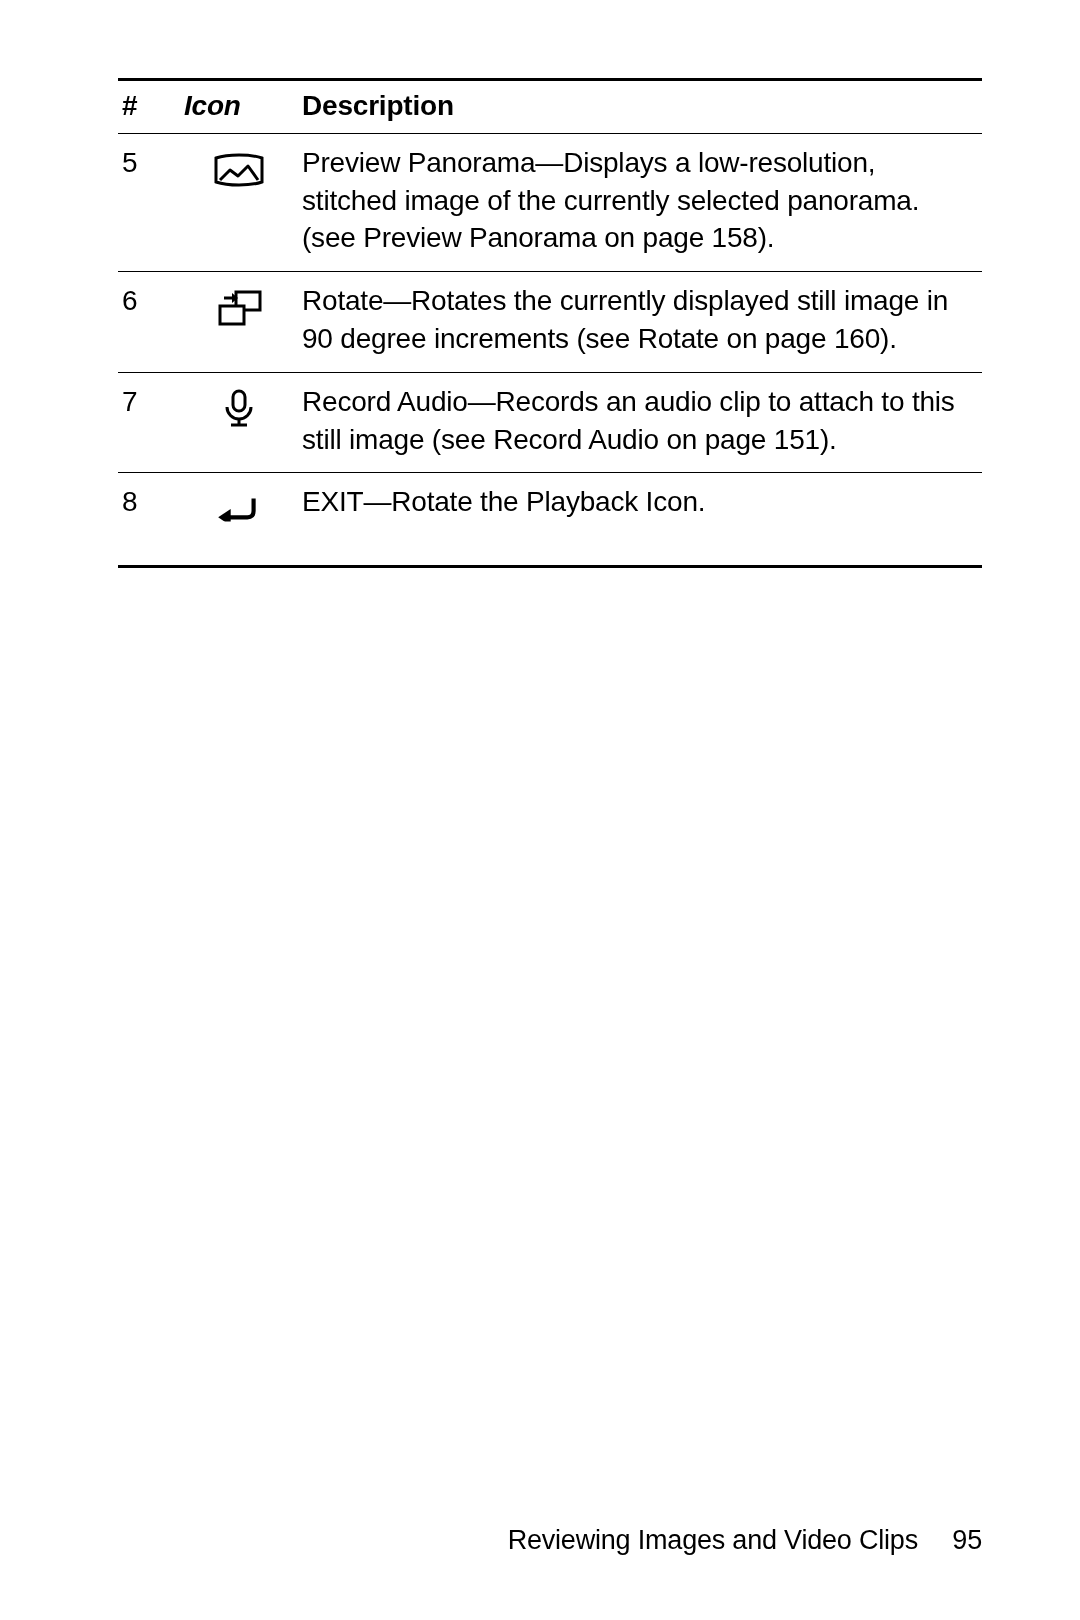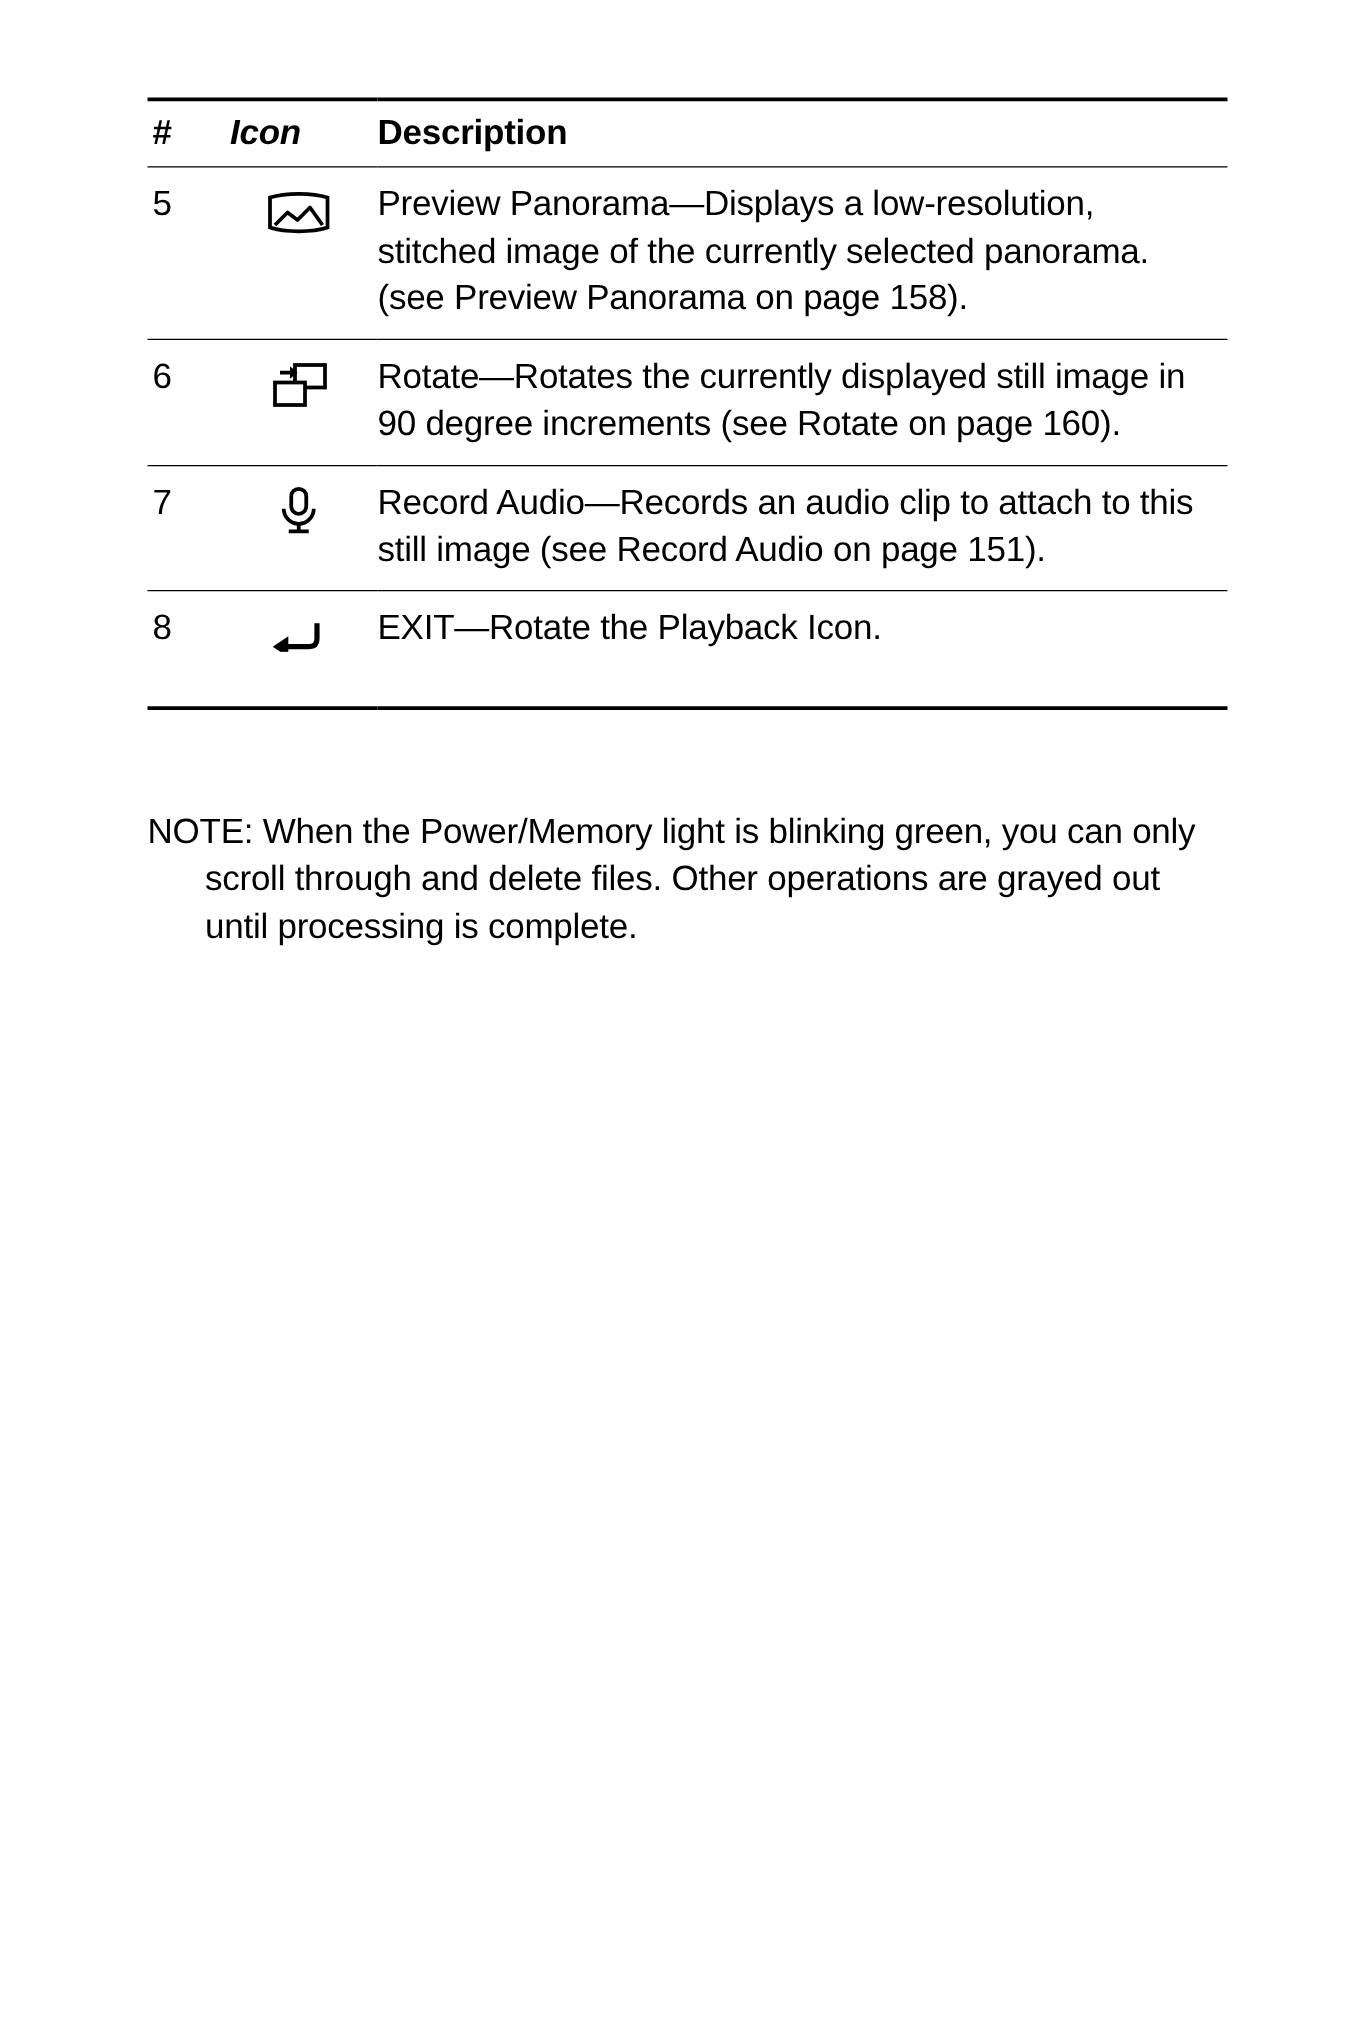--- a/index.html
+++ b/index.html
@@ -168,18 +168,18 @@
           </div>
         </td>
         <td class="col-desc">
           <b>EXIT</b><span>—Rotate the </span><b>Playback Icon</b><span>.</span>
         </td>
       </tr>
 
     </tbody>
   </table>
 
-  <p class="note">
-    <b>NOTE:</b><span>  When the Power/Memory light is blinking green, you can only scroll through and delete files. Other operations are grayed out until processing is complete.</span>
-  </p>
 
+  <div class="footer">
+    <span>Reviewing Images and Video Clips</span><span class="pnum">95</span>
+  </div>
 
 </div>
 
 </body></html>

